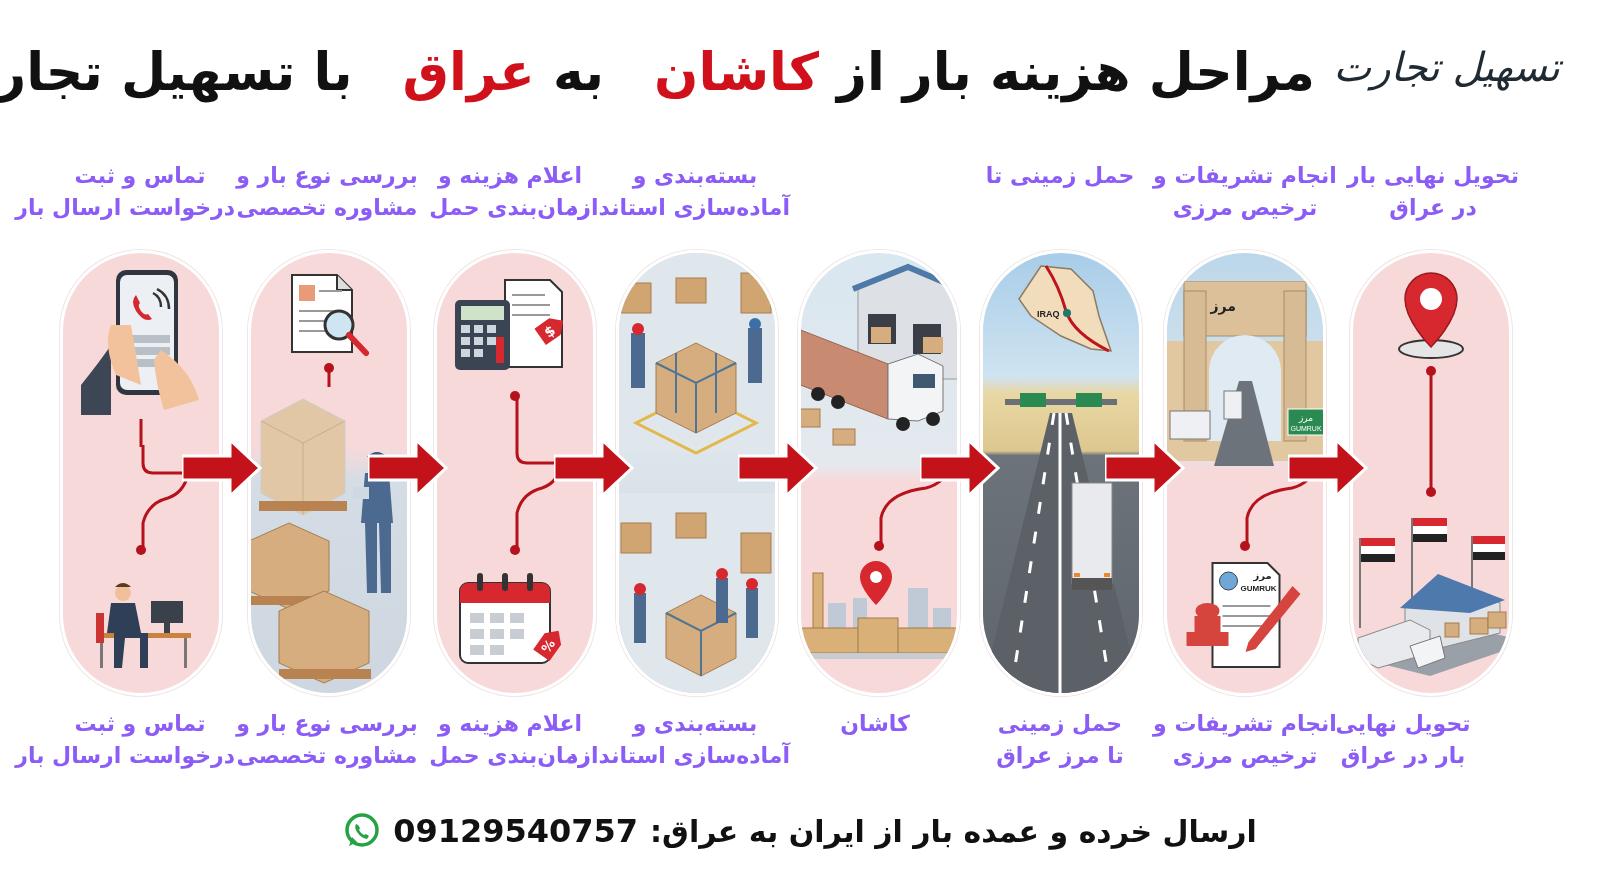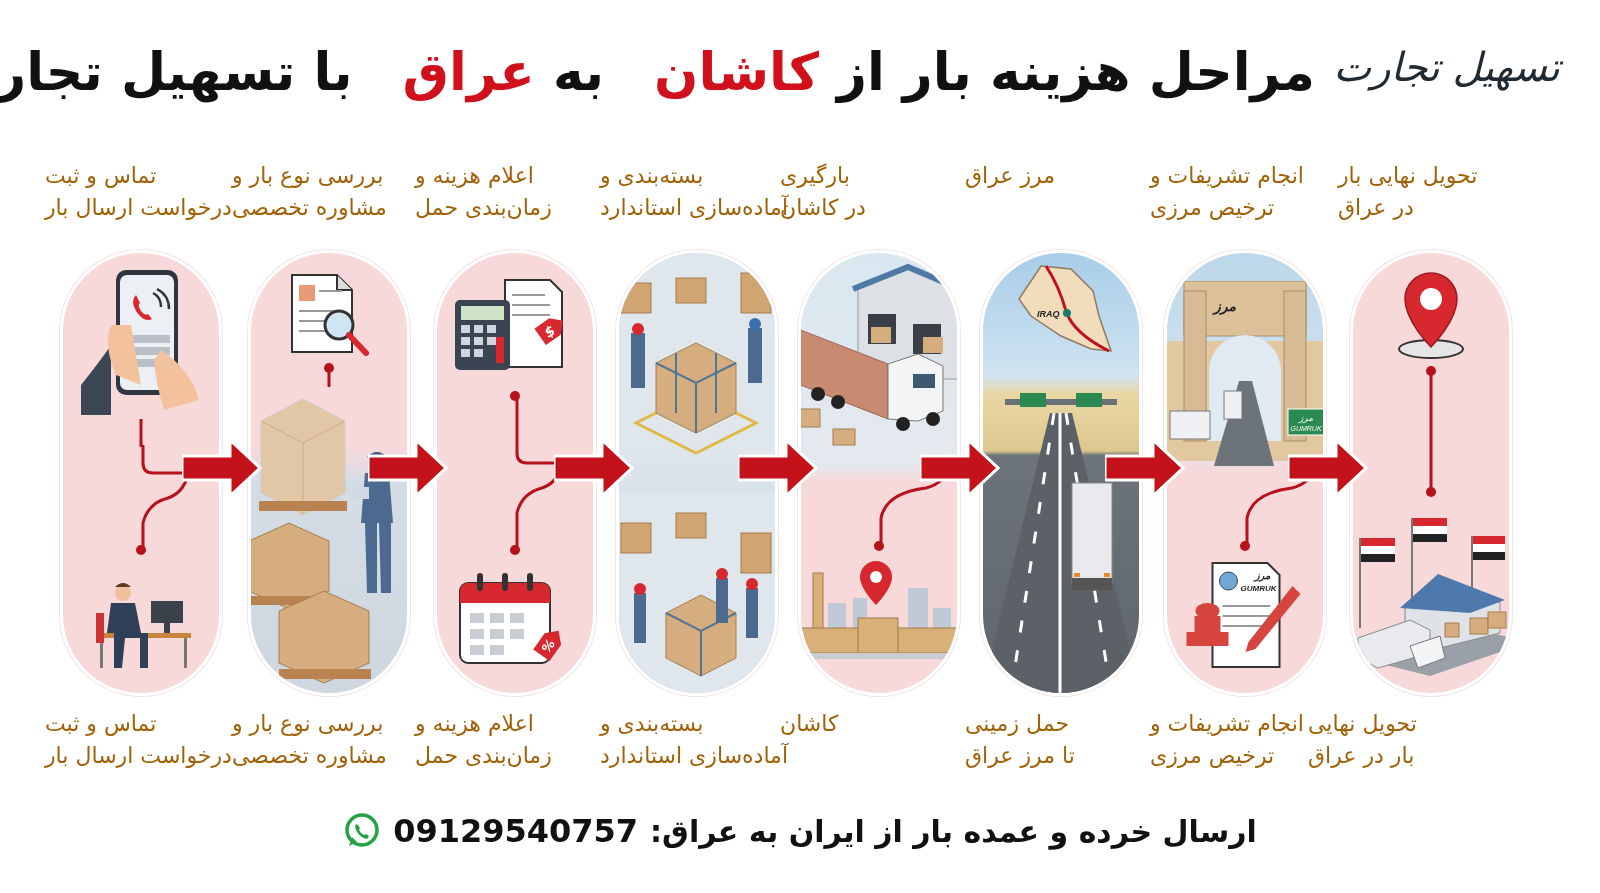--- a/index.html
+++ b/index.html
@@ -7,33 +7,33 @@
     body { font-family: "DejaVu Sans", sans-serif; color: #111; position: relative; }
 
     .header { position: absolute; top: 30px; left: 0; width: 1600px; height: 100px; }
     .title { position: absolute; right: 285px; top: 12px; direction: rtl; font-weight: 900; font-size: 52px; letter-spacing: -1px; white-space: nowrap; color: #111; font-family: "DejaVu Sans", sans-serif; }
     .title .red { color: #d0111b; margin-left: 32px; }
     .logo { position: absolute; right: 40px; top: 14px; direction: rtl; font-family: "DejaVu Serif", serif; font-style: italic; font-size: 40px; color: #1f2a33; white-space: nowrap; }
 
     .labels-row { position: absolute; left: 0; width: 1600px; height: 70px; }
     .labels-top { top: 160px; }
     .labels-bottom { top: 708px; }
-    .label { position: absolute; width: 190px; text-align: left; direction: rtl; font-weight: 400; font-size: 22px; line-height: 32px; color: #a16207; white-space: nowrap; }
+    .label { position: absolute; width: 190px; text-align: center; direction: rtl; font-weight: 700; font-size: 22px; line-height: 32px; color: #8b5cf6; white-space: nowrap; }
 
     .pills { position: absolute; top: 250px; left: 0; width: 1600px; height: 450px; }
     .pill { position: absolute; top: 0; width: 162px; height: 446px; border-radius: 81px; overflow: hidden; background: #f8d9da; border: 3px solid #fff; box-shadow: 0 0 0 1px #f0e4e4; }
     .pill.scene { background: linear-gradient(#cfe1ee 0%, #dfe8ef 40%, #c6cfd6 100%); }
 
     .connector { position: absolute; left: 50%; width: 3px; background: #b5121b; transform: translateX(-50%); }
     .dot { position: absolute; left: 50%; width: 10px; height: 10px; border-radius: 50%; background: #b5121b; transform: translateX(-50%); }
 
     .arrow { position: absolute; top: 440px; height: 60px; z-index: 5; }
     .arrow svg { display: block; }
 
-    .icon-box { position: absolute; left: 50%; transform: translateX(-50%); font-style: italic; }
+    .icon-box { position: absolute; left: 50%; transform: translateX(-50%); }
 
     .footer { position: absolute; top: 812px; left: 0; width: 1600px; height: 50px; text-align: center; }
     .footer-inner { display: inline-flex; align-items: center; gap: 12px; direction: rtl; }
     .footer-text { font-weight: 800; font-size: 30px; color: #111; }
     .footer-phone { font-weight: 800; font-size: 32px; color: #111; direction: ltr; }
     .wa { width: 38px; height: 38px; }
   </style>
 </head>
 <body>
 
@@ -54,26 +54,22 @@
       <div>مشاوره تخصصی</div>
     </div>
   <div class="label" style="left:415px">
       <div>اعلام هزینه و</div>
       <div>زمان‌بندی حمل</div>
     </div>
   <div class="label" style="left:600px">
       <div>بسته‌بندی و</div>
       <div>آماده‌سازی استاندارد</div>
     </div>
-  <div class="label" style="left:780px">
-      <div>بارگیری</div>
-      <div>در کاشان</div>
-    </div>
   <div class="label" style="left:965px">
-      <div>مرز عراق</div>
+      <div>حمل زمینی تا</div>
     </div>
   <div class="label" style="left:1150px">
       <div>انجام تشریفات و</div>
       <div>ترخیص مرزی</div>
     </div>
   <div class="label" style="left:1338px">
       <div>تحویل نهایی بار</div>
       <div>در عراق</div>
     </div>
 </div>

